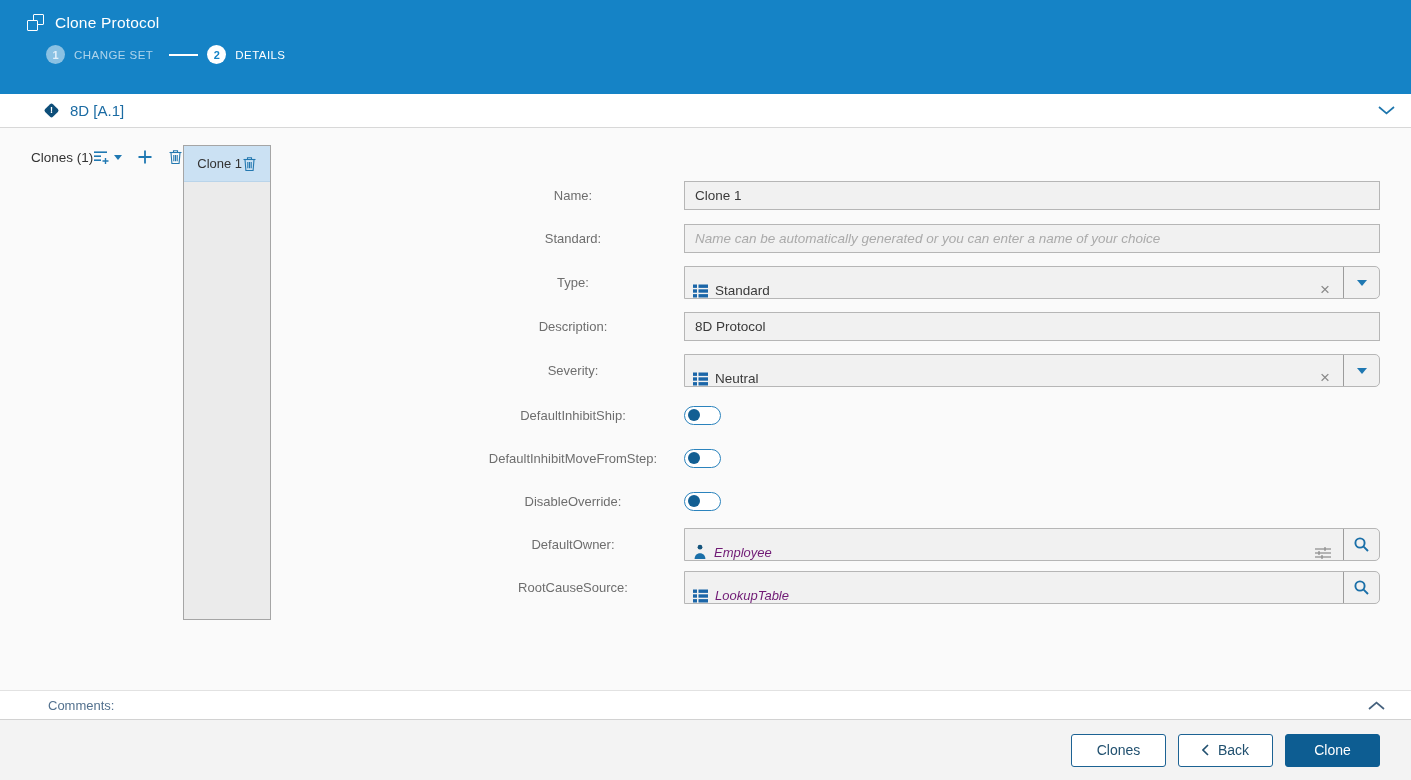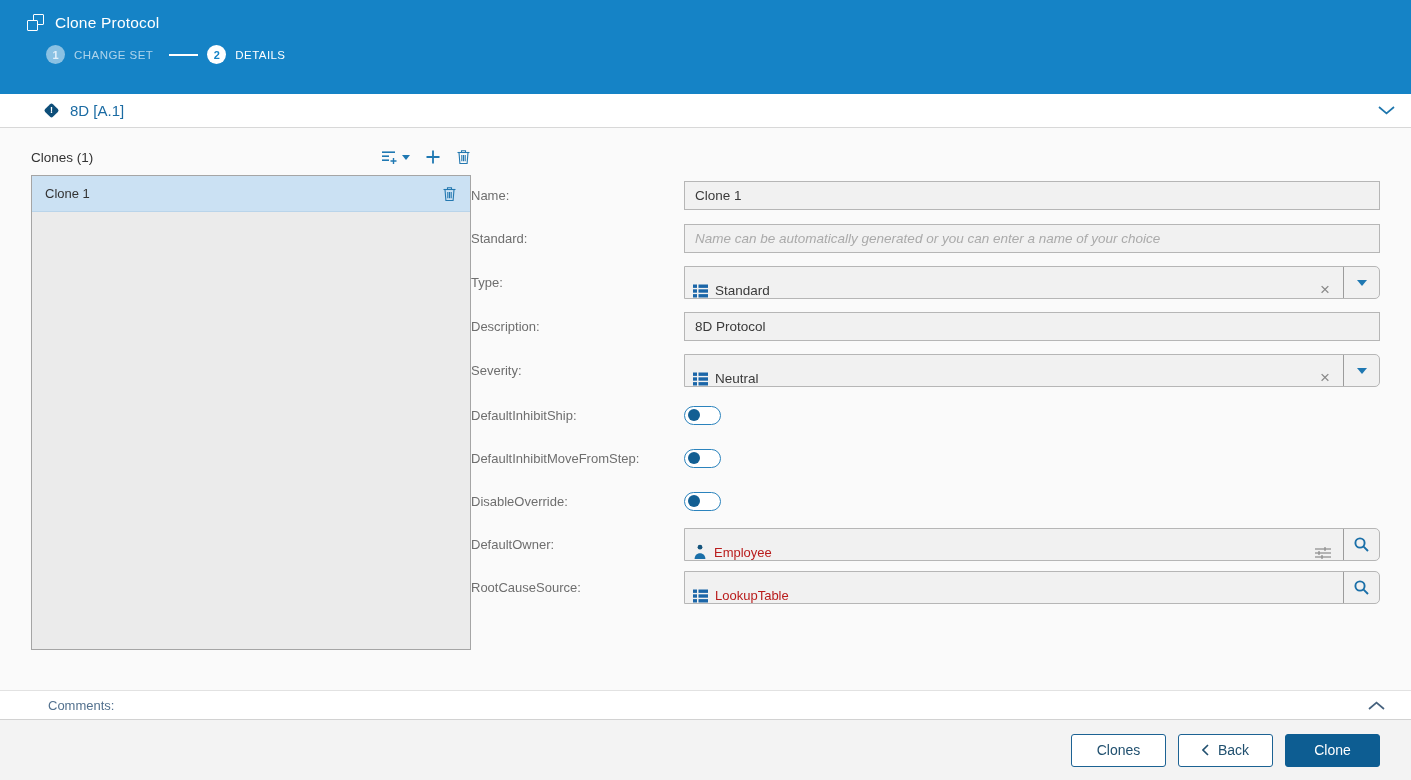--- a/index.html
+++ b/index.html
@@ -38,45 +38,45 @@
   
   .subheader{height:34px;background:#fff;border-bottom:1px solid #d8d8d8;display:flex;align-items:center;padding:0 16px 0 46px;flex:none}
   .alert-diamond{width:11px;height:11px;background:#0e4e79;transform:rotate(45deg);border-radius:2px;display:flex;align-items:center;justify-content:center;margin-right:13px;flex:none}
   .alert-diamond span{transform:rotate(-45deg);color:#fff;font-size:9px;font-weight:700;line-height:1}
   .protocol-title{color:#1b6ba3;font-size:15px}
   .chev-right{margin-left:auto;cursor:pointer;display:flex;align-items:center}
 
   
   .content{flex:1;background:#fafafa;display:flex;padding:17px 31px 0;min-height:0}
 
-  .clones-panel{width:440px;flex:none;display:flex;flex-direction:column}
+  .clones-panel{width:440px;flex:none;display:flex;}
   .panel-head{display:flex;align-items:center;height:24px;margin-bottom:6px}
   .panel-title{font-size:13.5px;color:#333}
   .panel-tools{margin-left:auto;display:flex;align-items:center;gap:15px}
   .tool{display:flex;align-items:center;gap:4px;cursor:pointer}
   .caret{width:0;height:0;border-left:4px solid transparent;border-right:4px solid transparent;border-top:5px solid #1f78b2}
   .clones-list{height:475px;border:1px solid #a5a5a5;background:#ebebeb}
   .clone-row{height:36px;background:#cbe1f3;display:flex;align-items:center;padding:0 13px;font-size:13px;color:#333;border-bottom:1px solid #b9d4ea;cursor:pointer}
   .clone-row .row-trash{margin-left:auto;cursor:pointer;display:flex}
 
   
   .form{flex:1;padding-top:36px;min-width:0}
   .frow{display:flex;align-items:center}
-  .flabel{width:213px;padding-right:9px;text-align:left;font-size:13px;color:#6e6e6e;flex:none}
+  .flabel{width:213px;padding-right:9px;text-align:center;font-size:13px;color:#6e6e6e;flex:none}
   .fctl{flex:1;display:flex;align-items:center;min-width:0}
 
   .mb14{margin-bottom:14px}.mb13{margin-bottom:13px}.mb19{margin-bottom:19px}
   .mb24{margin-bottom:24px}.mb17{margin-bottom:17px}.mb10{margin-bottom:10px}
 
   input.tbox{height:29px;border:1px solid var(--field-border);background:var(--field-bg);width:100%;font-size:13.5px;color:#3a3a3a;padding:0 10px;font-family:inherit;outline:none}
   input.tbox::placeholder{color:#aaa;font-style:italic}
 
   .combo{height:33px;border:1px solid var(--field-border);background:var(--field-bg);display:flex;align-items:flex-end;width:100%;border-radius:0 5px 5px 0}
   .combo .val{display:flex;align-items:center;gap:7px;padding-left:8px;font-size:13.5px;color:#3a3a3a;white-space:nowrap}
-  .combo .phold{color:#b91c1c;font-size:13px}
+  .combo .phold{color:#701a75;font-style:italic;font-size:13px}
   .combo .clear{margin-left:auto;color:#8a8a8a;font-size:17px;line-height:1;padding:0 13px;cursor:pointer}
   .combo .endbtn{width:36px;align-self:stretch;border-left:1px solid #9c9c9c;display:flex;align-items:center;justify-content:center;cursor:pointer;border-radius:0 5px 5px 0}
   .combo .pre-icon{margin-left:auto;padding:0 11px;display:flex;align-items:center;cursor:pointer}
   .tri{width:0;height:0;border-left:5px solid transparent;border-right:5px solid transparent;border-top:6px solid #1f78b2}
 
   .toggle{width:37px;height:19px;border:1.5px solid #2b83bd;border-radius:11px;background:#fff;position:relative;cursor:pointer;flex:none}
   .toggle .knob{position:absolute;left:2.5px;top:1.75px;width:12.5px;height:12.5px;border-radius:50%;background:#135f93}
 
   
   .comments-bar{height:30px;background:#fff;border-top:1px solid #e2e2e2;border-bottom:1px solid #d2d2d2;display:flex;align-items:center;padding:0 26px 0 48px;flex:none}

